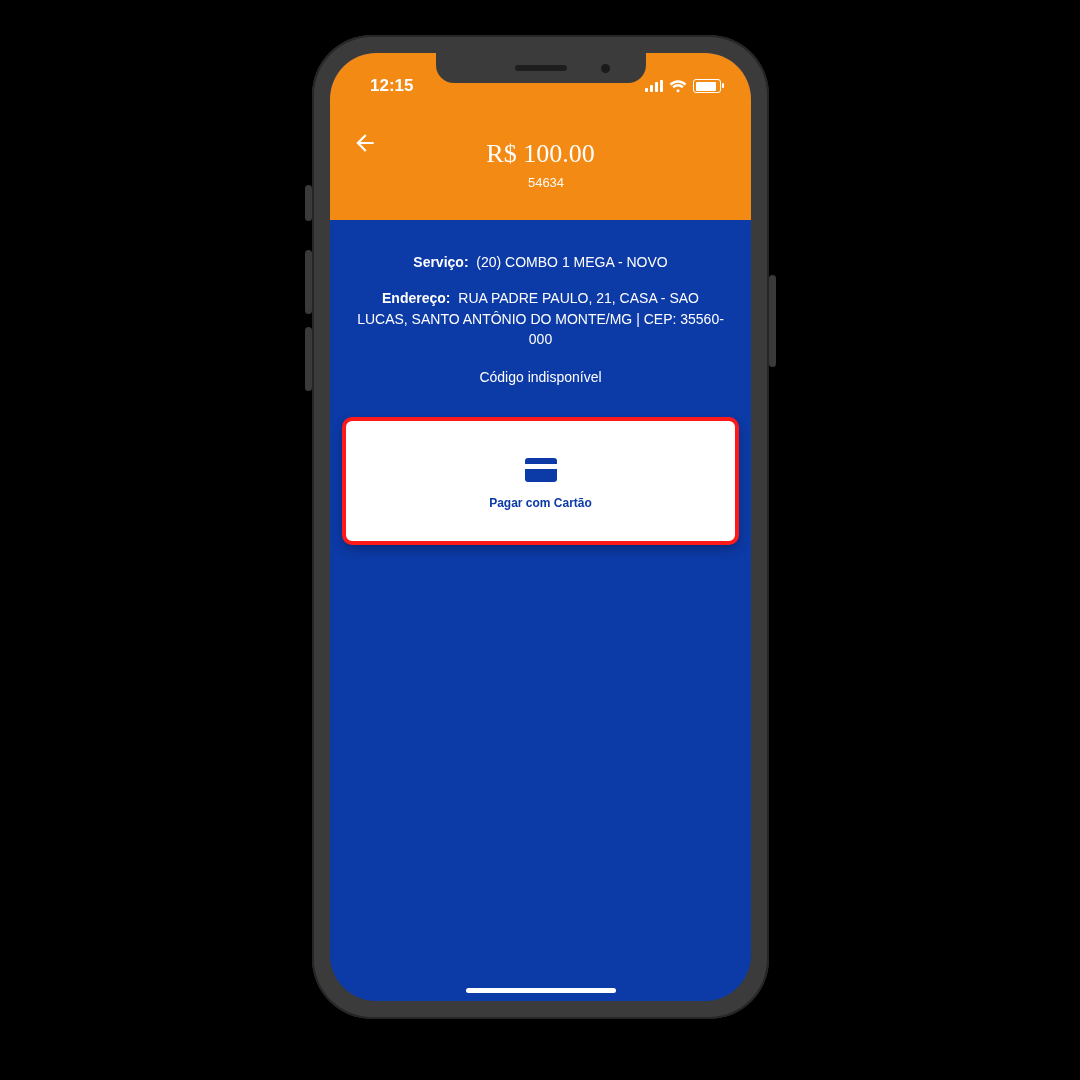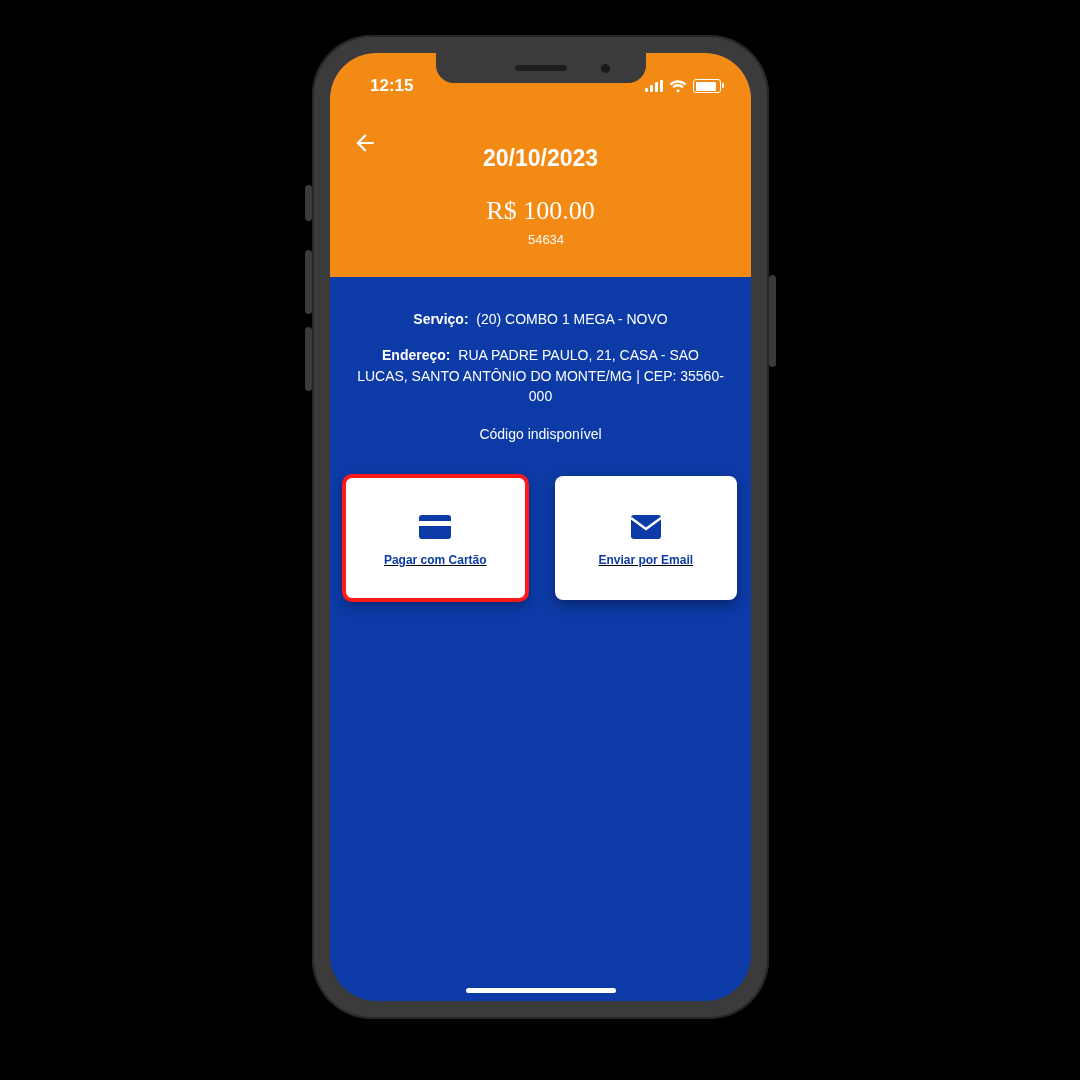--- a/index.html
+++ b/index.html
@@ -103,21 +103,20 @@
     line-height:1.45;
   }
   .row{margin-bottom:16px;}
   .lbl{font-weight:700;}
   .codigo{margin-top:18px;font-size:14px;}
 
   
   .actions{
     display:flex;justify-content:center;gap:28px;
     padding:32px 14px 0 14px;
-    text-decoration:underline;
   }
   .tile{
     flex:1;
     background:#fff;
     border-radius:8px;
     height:124px;
     box-shadow:0 5px 12px rgba(0,0,0,.35);
     display:flex;flex-direction:column;align-items:center;justify-content:center;
     color:#0c3aa6;
     position:relative;
@@ -165,21 +164,20 @@
       </div>
     </div>
 
     <div class="back">
       <svg width="26" height="26" viewBox="0 0 24 24">
         <path fill="#fff" d="M20 11H7.83l5.59-5.59L12 4l-8 8 8 8 1.41-1.41L7.83 13H20v-2z"></path>
       </svg>
     </div>
 
     <div class="header">
-      <div class="hdr-date">20/10/2023</div>
       <div class="hdr-amount">R$ 100.00</div>
       <div class="hdr-code">54634</div>
     </div>
 
     <div class="body">
       <div class="row">
         <span class="lbl">Serviço:</span>
         &nbsp;<span>(20) COMBO 1 MEGA - NOVO</span>
       </div>
       <div class="row">
@@ -194,28 +192,19 @@
       <div class="tile highlight">
         <div class="ticon">
           <svg width="32" height="24" viewBox="0 0 32 24">
             <rect x="0" y="0" width="32" height="24" rx="3" fill="#0c3aa6"></rect>
             <rect x="0" y="6" width="32" height="5" fill="#fff"></rect>
           </svg>
         </div>
         <div class="tlabel">Pagar com Cartão</div>
       </div>
 
-      <div class="tile">
-        <div class="ticon">
-          <svg width="30" height="24" viewBox="0 0 30 24">
-            <rect x="0" y="0" width="30" height="24" rx="3" fill="#0c3aa6"></rect>
-            <path d="M0 3 L15 14 L30 3" fill="none" stroke="#fff" stroke-width="2.5"></path>
-          </svg>
-        </div>
-        <div class="tlabel">Enviar por Email</div>
-      </div>
 
 
     </div>
 
     <div class="home-indicator"></div>
   </div>
 </div>
 
 </body></html>

